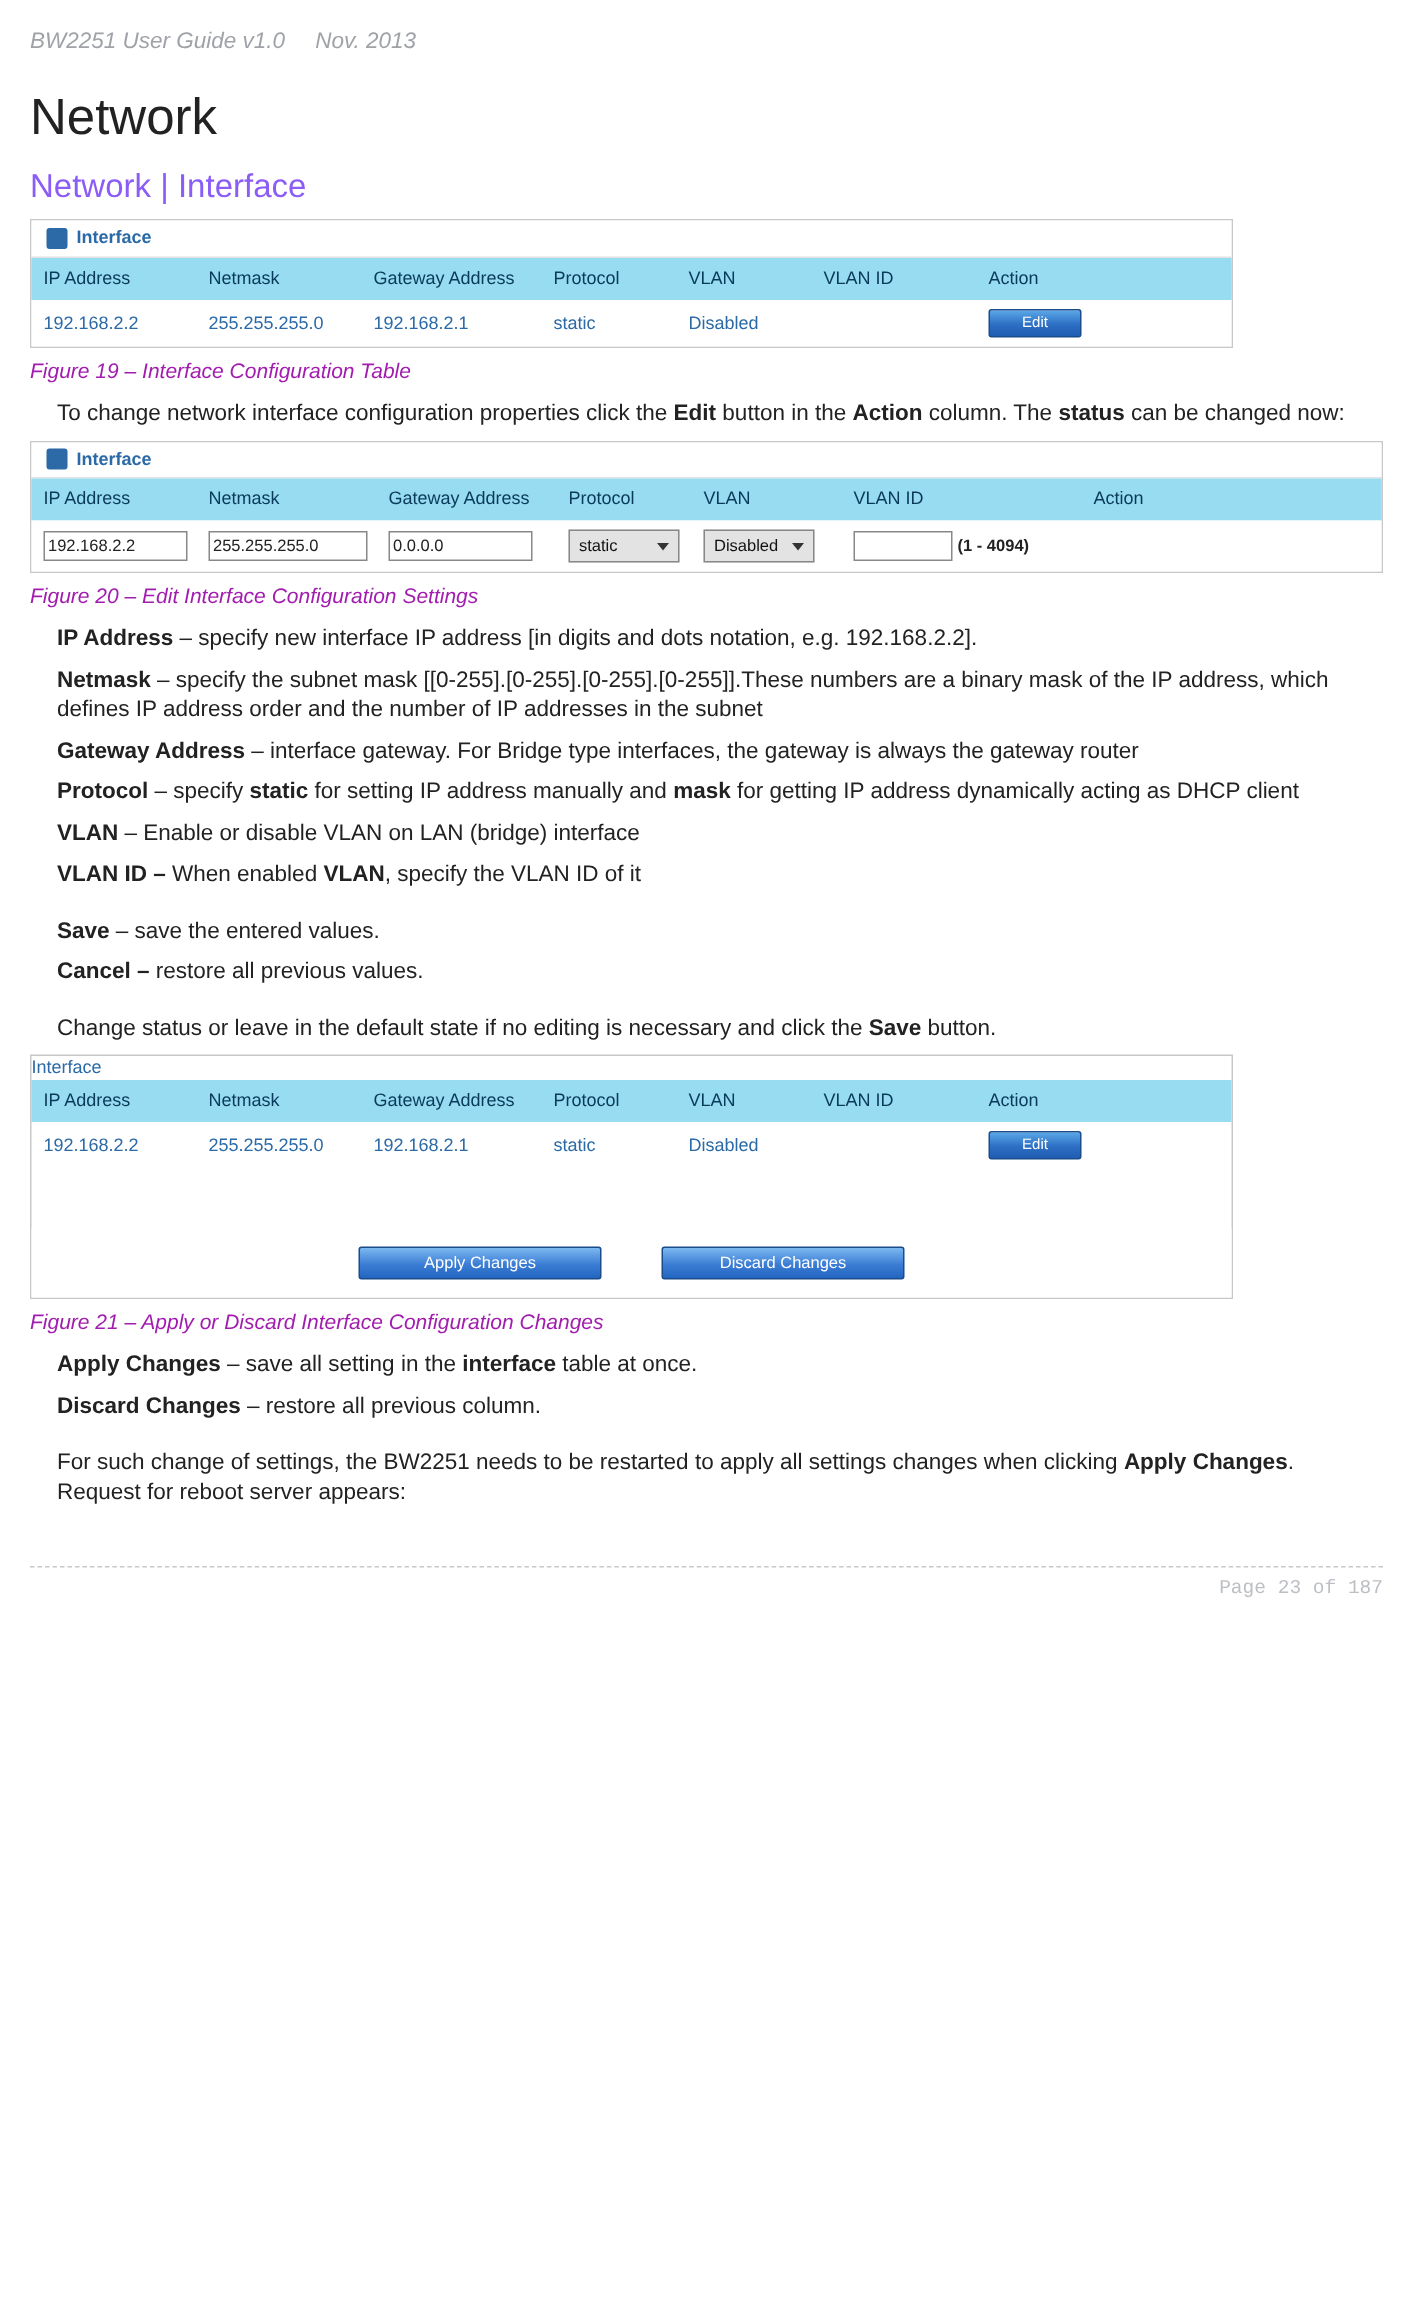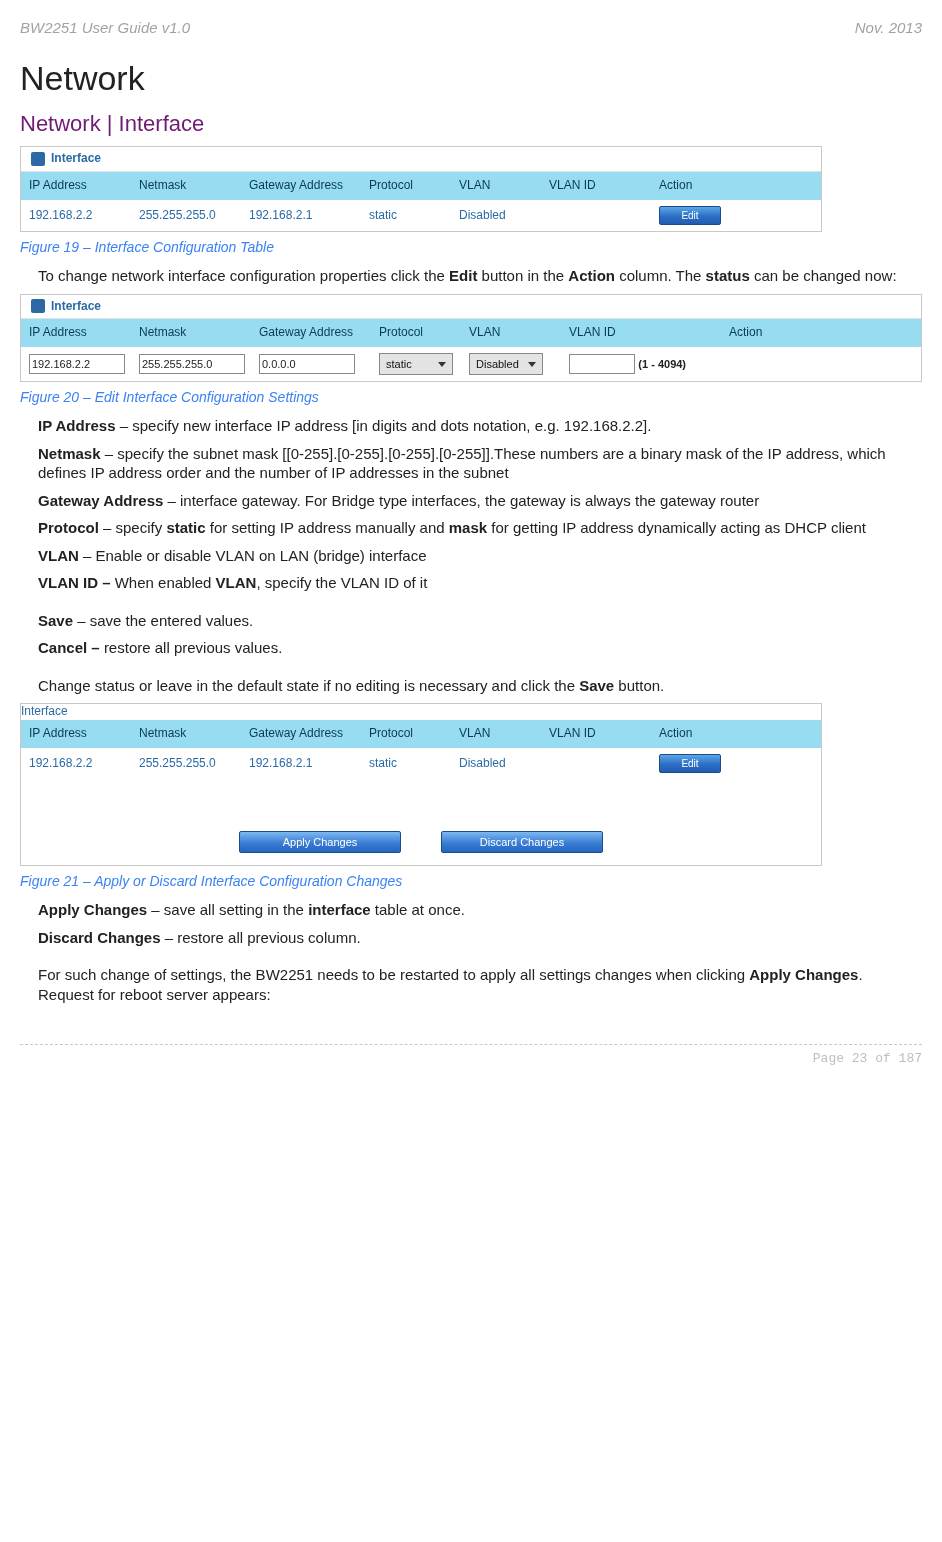--- a/index.html
+++ b/index.html
@@ -7,37 +7,38 @@
     margin: 0;
     padding: 18px 20px;
     width: 942px;
     box-sizing: border-box;
     color: #222;
     font-size: 15px;
     line-height: 1.3;
   }
   .top-bar {
     display: flex;
-    justify-content: space-between;
+    justify-content: flex-start;
     color: #9fa3a8;
     font-style: italic;
     font-size: 15px;
     margin-bottom: 18px;
+    gap: 20px;
   }
   h1.section {
     font-size: 34px;
     font-weight: 400;
     margin: 0 0 10px 0;
     color: #222;
   }
   h2.sub {
     font-size: 22px;
     font-weight: 400;
     margin: 10px 0 8px 0;
-    color: #701a75;
+    color: #8b5cf6;
   }
   .tbl {
     width: 800px;
     border: 1px solid #c8c8c8;
     font-size: 12px;
     color: #2b6aa6;
     background: #fff;
     box-shadow: inset 0 0 0 1px #e8e8e8;
   }
   .tbl .titlebar {
@@ -116,21 +117,21 @@
     min-width: 60px;
     color:#111;
   }
   .sel .tri {
     width: 0; height: 0;
     border-left: 4px solid transparent;
     border-right: 4px solid transparent;
     border-top: 5px solid #333;
   }
   .caption {
-    color: #3b82f6;
+    color: #a21caf;
     font-style: italic;
     font-size: 14px;
     margin: 6px 0 10px 0;
   }
   p {
     margin: 8px 18px;
   }
   .footer-dots {
     border-top: 1px dashed #c8c8c8;
     margin-top: 40px;

